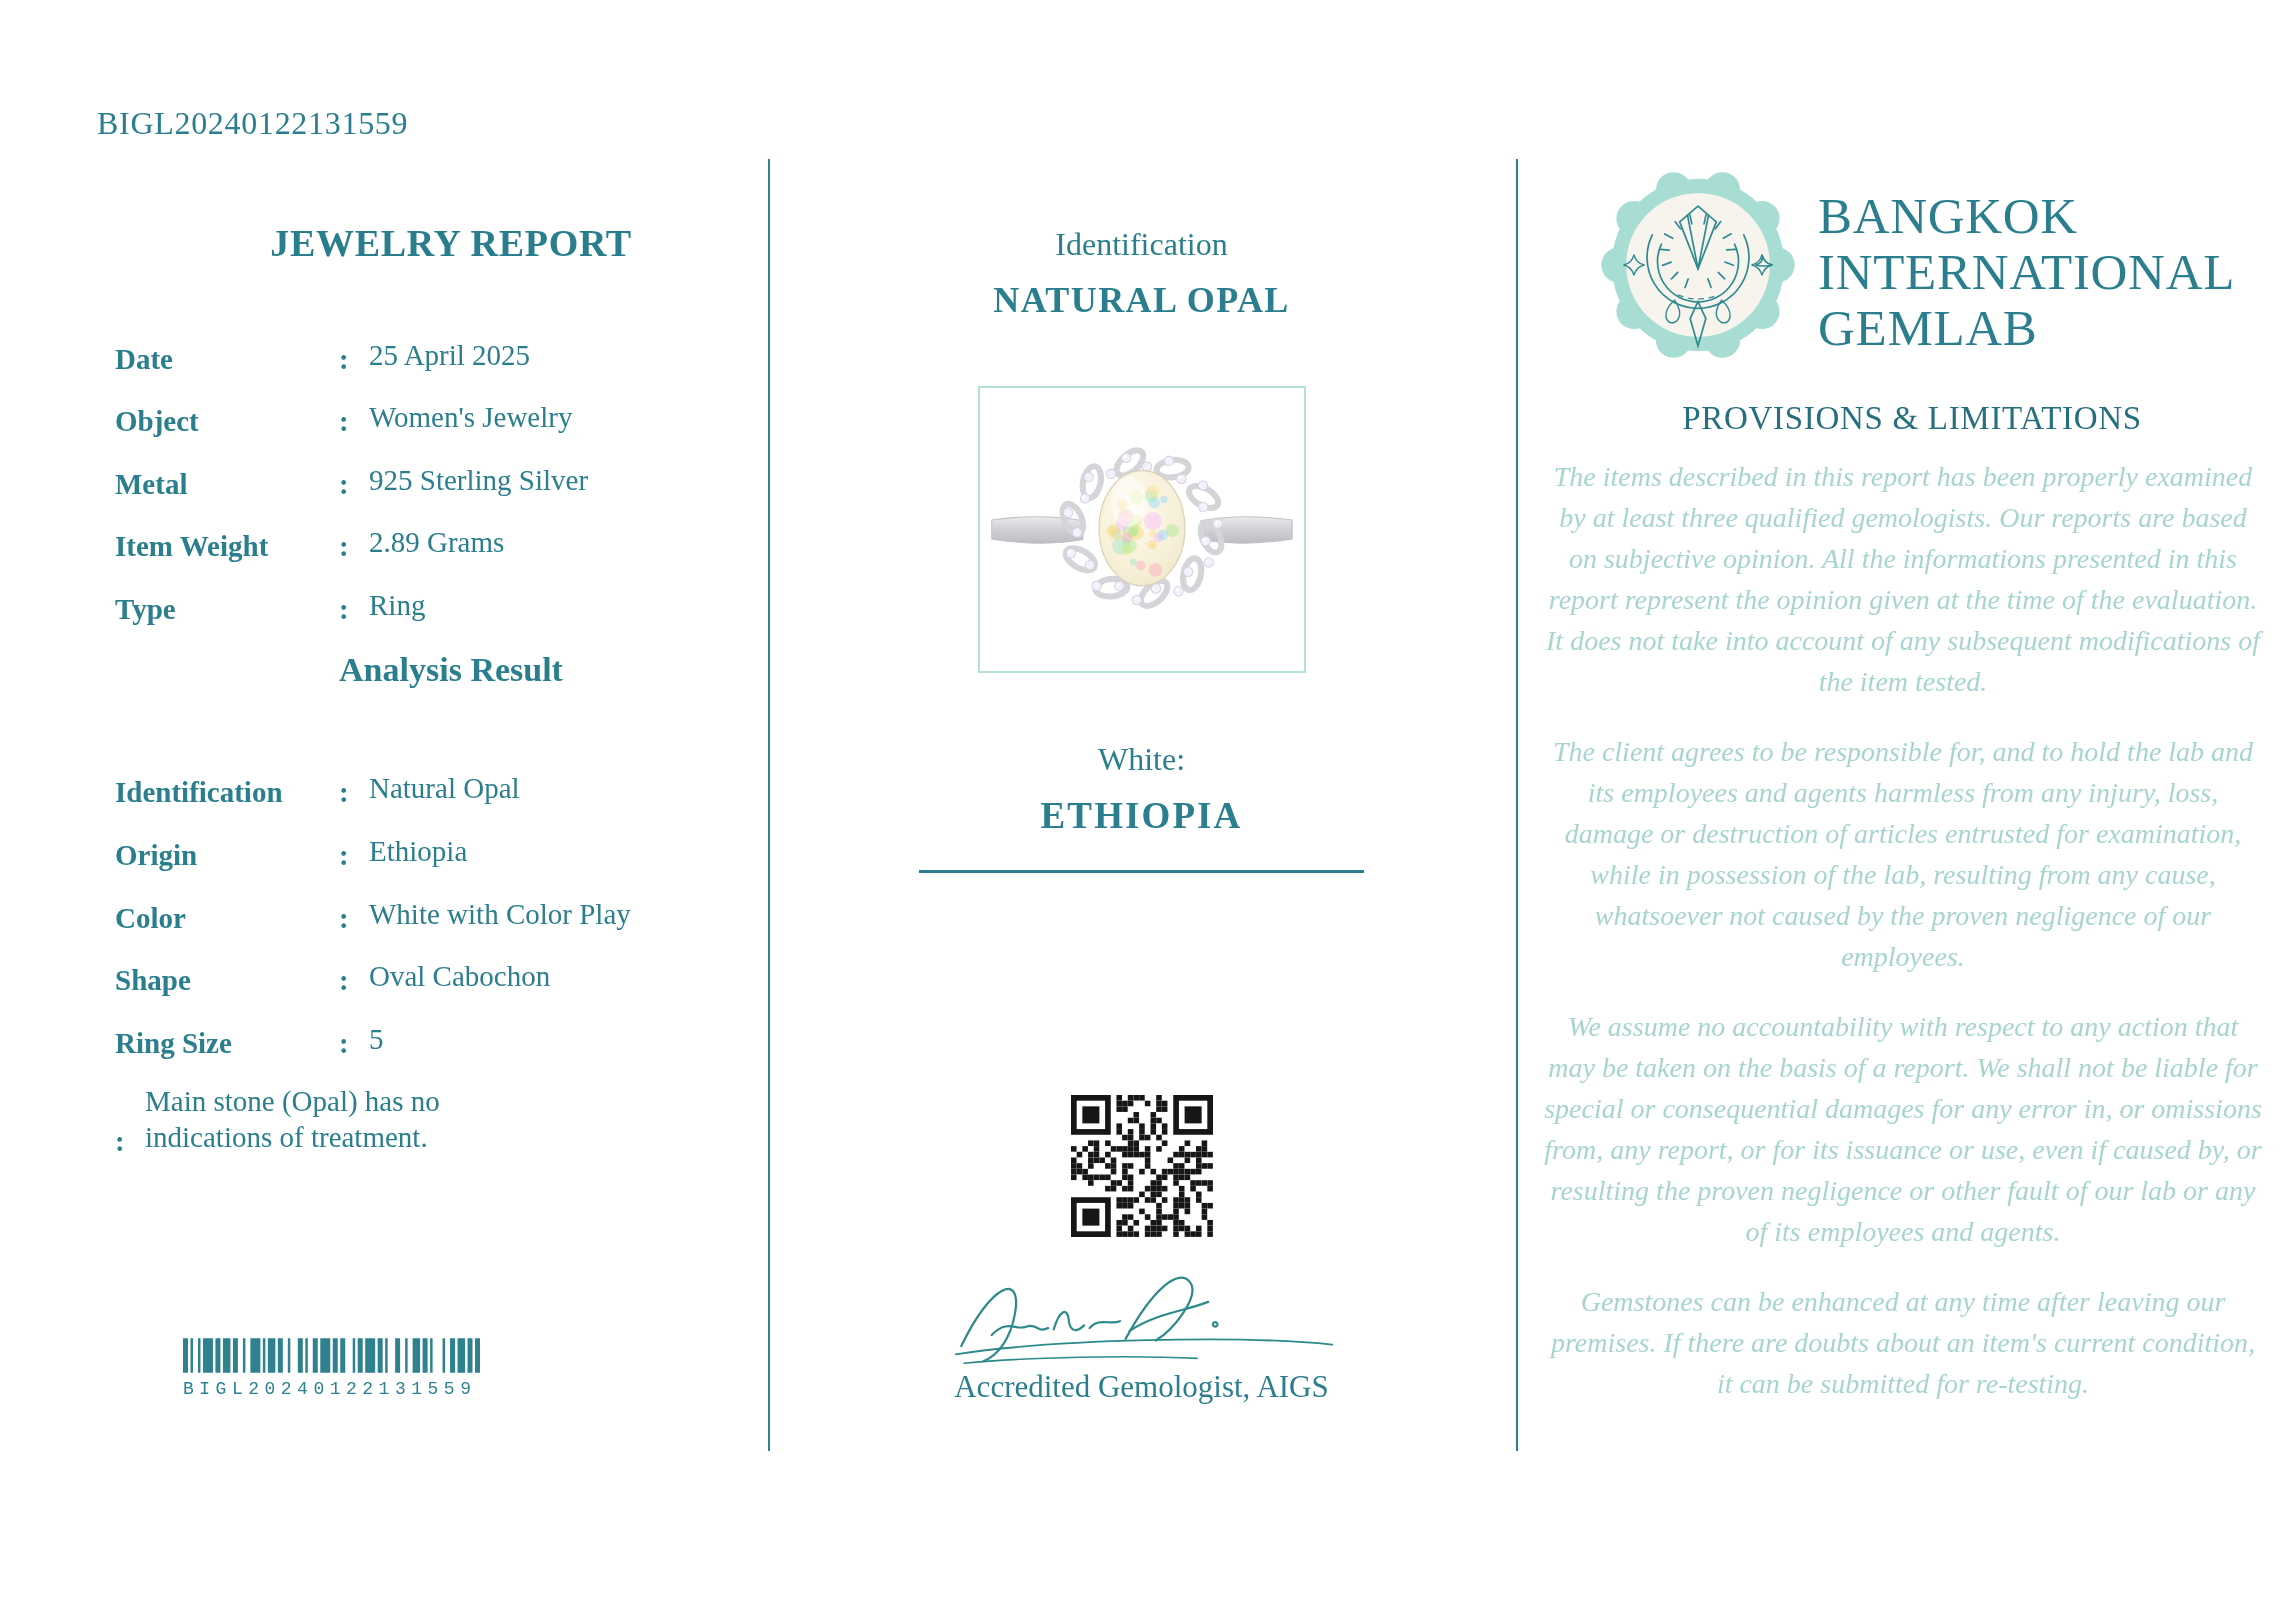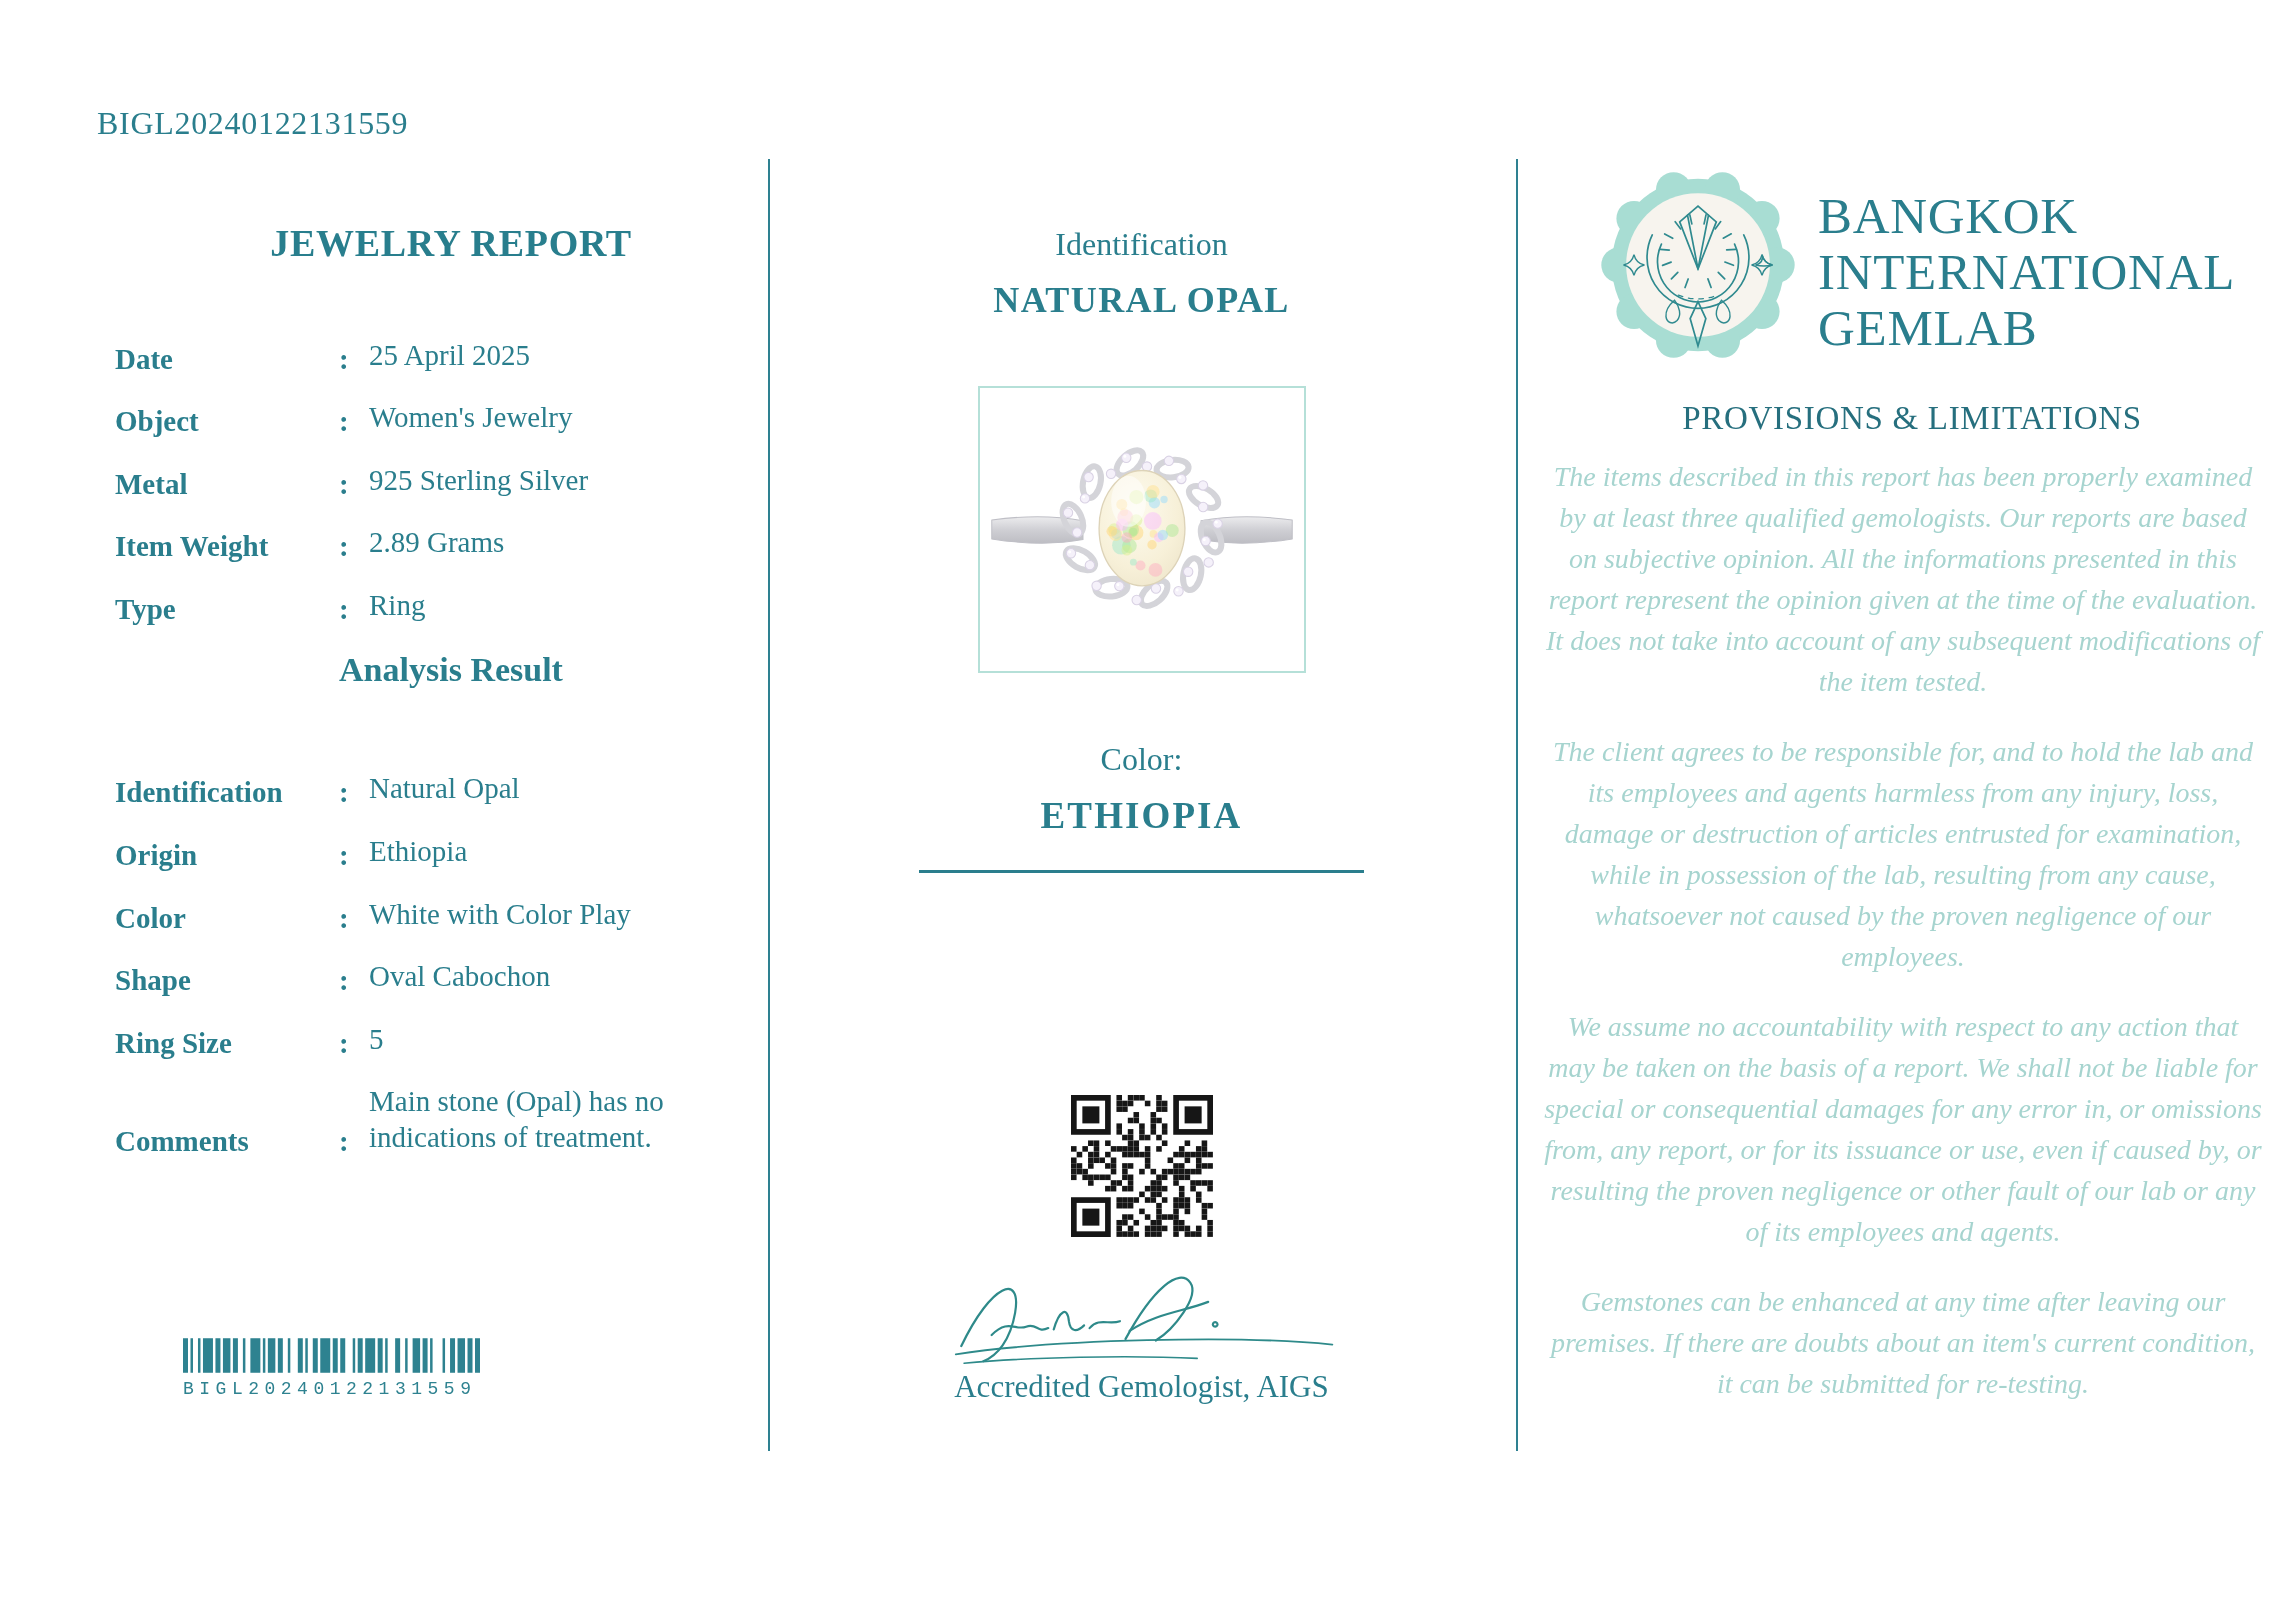--- a/index.html
+++ b/index.html
@@ -104,21 +104,20 @@
       <span class="lbl">Shape</span>
       <span class="cln">:</span>
       <span class="val">Oval Cabochon</span>
     </div>
     <div class="detail-row">
       <span class="lbl">Ring Size</span>
       <span class="cln">:</span>
       <span class="val">5</span>
     </div>
     <div class="detail-row">
-      <span class="lbl">Comments</span>
       <span class="cln">:</span>
       <span class="val">Main stone (Opal) has no indications of treatment.</span>
     </div>
   </div>
 
   <div class="barcode-wrap">
     <svg id="barcode-svg" width="297" height="35" viewBox="0 0 430 50">
         <rect x="0.00" y="0" width="7.23" height="50" fill="#2e8290"></rect>
         <rect x="10.84" y="0" width="3.61" height="50" fill="#2e8290"></rect>
         <rect x="21.68" y="0" width="3.61" height="50" fill="#2e8290"></rect>
@@ -250,21 +249,21 @@
             <circle cx="224.86465417224048" cy="211.46370559486843" r="6.1" fill="#a6e690" opacity="0.45"></circle>
             <circle cx="269.05351133706444" cy="216.09093370183928" r="7.8" fill="#8fd9ff" opacity="0.45"></circle>
             <circle cx="215.2632542721951" cy="219.92451807643224" r="7.8" fill="#ffa9c0" opacity="0.45"></circle>
             <circle cx="229.35666942206282" cy="194.37884623249911" r="9.1" fill="#d6f08a" opacity="0.45"></circle>
             <circle cx="254.36896045787316" cy="151.64769621300766" r="9.9" fill="#ffe08a" opacity="0.45"></circle>
           </g>
         <ellipse cx="218" cy="166" rx="26" ry="38" fill="#ffffff" opacity="0.5"></ellipse>
       </svg>
     </div>
 
-    <div class="origin-label">Color:</div>
+    <div class="origin-label">White:</div>
     <div class="origin-value">ETHIOPIA</div>
     <div class="mid-line"></div>
 
     <div class="qr-wrap">
       <svg id="qr-svg" width="142" height="142" viewBox="0 0 205 205">
           <rect x="65.6" y="0" width="8.036" height="8.036" fill="#161616"></rect>
           <rect x="82" y="0" width="8.036" height="8.036" fill="#161616"></rect>
           <rect x="90.19999999999999" y="0" width="8.036" height="8.036" fill="#161616"></rect>
           <rect x="98.39999999999999" y="0" width="8.036" height="8.036" fill="#161616"></rect>
           <rect x="122.99999999999999" y="0" width="8.036" height="8.036" fill="#161616"></rect>

